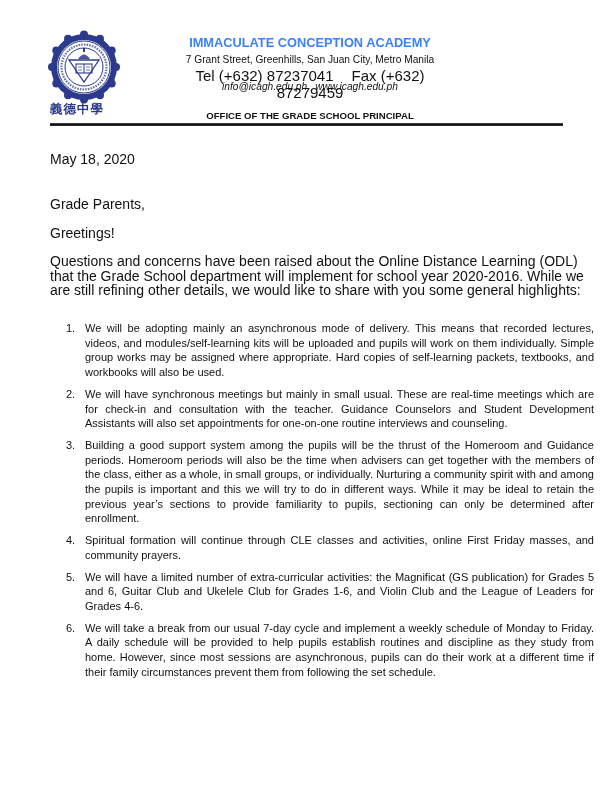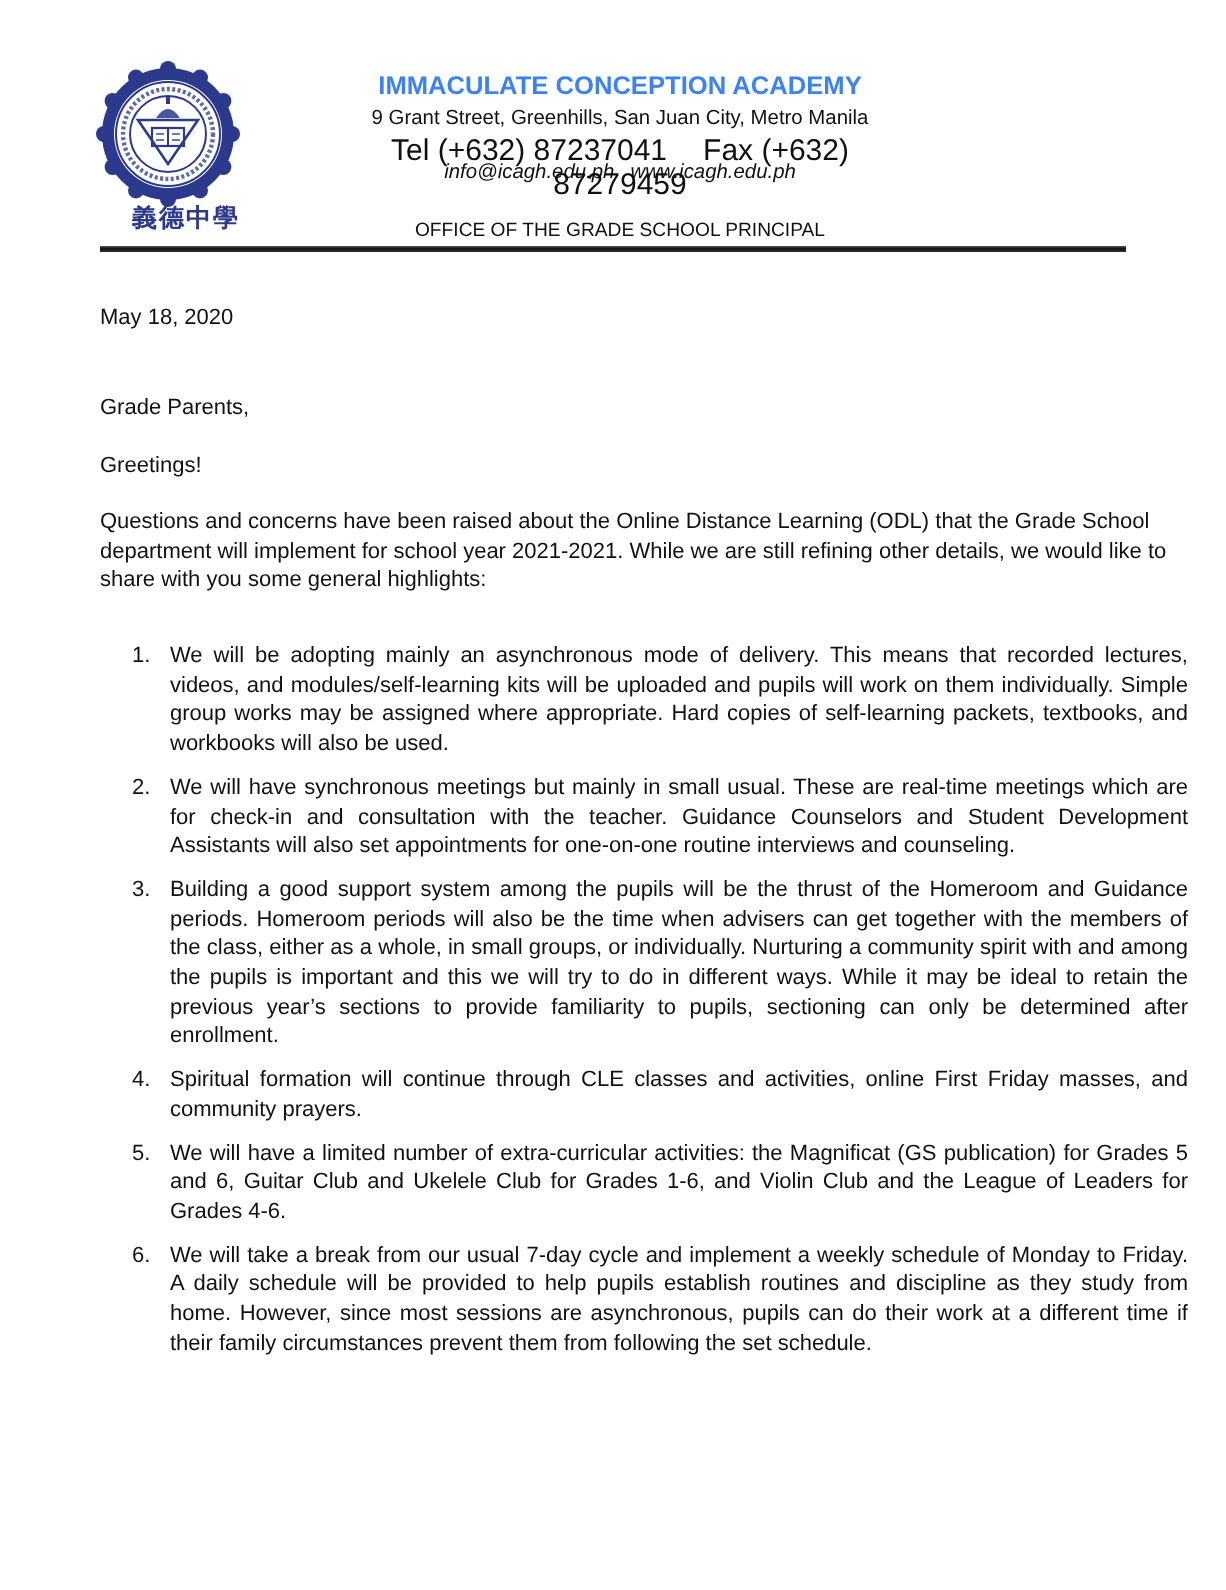--- a/index.html
+++ b/index.html
@@ -7,39 +7,39 @@
     width: 613px; height: 795px; position: relative; overflow: hidden;
     font-family: "Liberation Sans", "DejaVu Sans", sans-serif;
     color: #111111;
   }
   .page { position: absolute; left: 0; top: 0; width: 613px; height: 795px; background: #fff; }
 
   
   .logo { position: absolute; left: 47px; top: 30px; width: 74px; height: 74px; }
   .logo svg { width: 74px; height: 74px; display: block; }
   .chinese {
-    position: absolute; left: 50px; top: 101px; width: 70px; text-align: right;
+    position: absolute; left: 50px; top: 101px; width: 70px; text-align: left;
     font-family: "DejaVu Serif", serif; font-weight: bold; font-size: 12.5px;
     color: #2b3a8c; letter-spacing: 1px;
   }
   .lh-text { position: absolute; left: 170px; width: 280px; text-align: center; }
   .org-name { top: 35px; font-weight: bold; font-size: 12.8px; color: #3b82f6; }
   .addr { top: 54px; font-size: 10.2px; color: #111; }
   .phones { top: 67px; font-size: 15px; color: #111; word-spacing: 0; }
   .phones .gap { display: inline-block; width: 18px; }
   .contacts { top: 81px; font-size: 10.2px; font-style: italic; color: #111; }
   .contacts .gap { display: inline-block; width: 8px; }
-  .office { top: 110px; font-weight: normal; font-size: 9.6px; color: #111; }
+  .office { top: 110px; font-weight: bold; font-size: 9.6px; color: #111; }
   .rule {
     position: absolute; left: 50px; top: 123px; width: 513px; height: 3px;
     background: linear-gradient(#555 0%, #111 45%, #333 100%);
   }
 
   
-  .txt { position: absolute; font-size: 11px; line-height: 14.7px; color: #111; }
+  .txt { position: absolute; font-size: 14px; line-height: 14.7px; color: #111; }
   .date { left: 50px; top: 152px; }
   .salutation { left: 50px; top: 197px; }
   .greeting { left: 50px; top: 226px; }
   .intro { left: 50px; top: 254px; width: 540px; }
 
   .list { position: absolute; left: 66px; top: 321px; width: 528px; margin: 0; padding: 0; list-style: none; }
   .list li {
     position: relative; padding-left: 19px; margin-bottom: 7px;
     font-size: 11px; line-height: 14.7px; text-align: justify; color: #111;
   }
@@ -81,34 +81,34 @@
       <line x1="37" y1="34" x2="37" y2="43" stroke="#2b3a8c" stroke-width="1"></line>
       <line x1="31" y1="37" x2="35" y2="37" stroke="#2b3a8c" stroke-width="0.7"></line>
       <line x1="39" y1="37" x2="43" y2="37" stroke="#2b3a8c" stroke-width="0.7"></line>
       <line x1="31" y1="40" x2="35" y2="40" stroke="#2b3a8c" stroke-width="0.7"></line>
       <line x1="39" y1="40" x2="43" y2="40" stroke="#2b3a8c" stroke-width="0.7"></line>
     </svg>
   </div>
   <div class="chinese">義德中學</div>
 
   <div class="lh-text org-name">IMMACULATE CONCEPTION ACADEMY</div>
-  <div class="lh-text addr">9 Grant Street, Greenhills, San Juan City, Metro Manila</div>
+  <div class="lh-text addr">7 Grant Street, Greenhills, San Juan City, Metro Manila</div>
   <div class="lh-text phones">
     <span>Tel (+632) 87237041</span><span class="gap"></span><span>Fax (+632) 87279459</span>
   </div>
   <div class="lh-text contacts">
     <span>info@icagh.edu.ph</span><span class="gap"></span><span>www.icagh.edu.ph</span>
   </div>
   <div class="lh-text office">OFFICE OF THE GRADE SCHOOL PRINCIPAL</div>
   <div class="rule"></div>
 
   <div class="txt date">May 18, 2020</div>
   <div class="txt salutation">Grade Parents,</div>
   <div class="txt greeting">Greetings!</div>
-  <div class="txt intro">Questions and concerns have been raised about the Online Distance Learning (ODL) that the Grade School department will implement for school year 2021-2021.  While we are still refining other details, we would like to share with you some general highlights:</div>
+  <div class="txt intro">Questions and concerns have been raised about the Online Distance Learning (ODL) that the Grade School department will implement for school year 2020-2016.  While we are still refining other details, we would like to share with you some general highlights:</div>
 
   <ol class="list">
     <li>
       <span class="num">1.</span>
       <span>We will be adopting mainly an asynchronous mode of delivery.  This means that recorded lectures, videos, and modules/self-learning kits will be uploaded and pupils will work on them individually. Simple group works may be assigned where appropriate. Hard copies of self-learning packets, textbooks, and workbooks will also be used.</span>
     </li>
     <li>
       <span class="num">2.</span>
       <span>We will have synchronous meetings but mainly in small usual.  These are real-time meetings which are for check-in and consultation with the teacher. Guidance Counselors and Student Development Assistants will also set appointments for one-on-one routine interviews and counseling.</span>
     </li>

